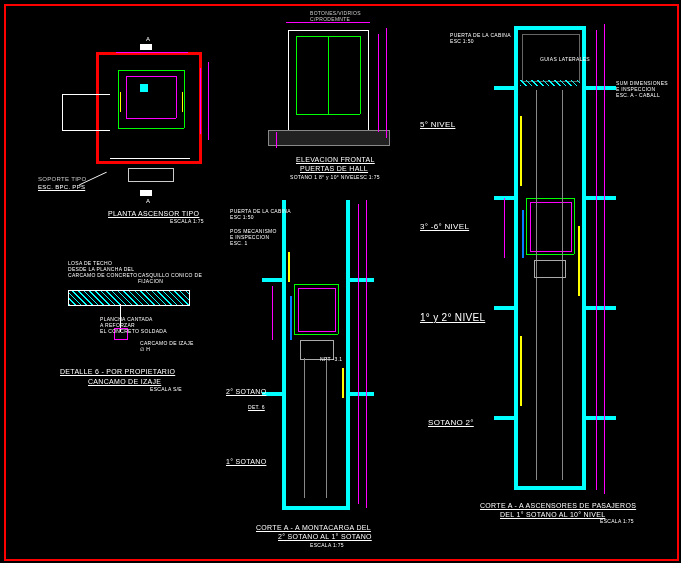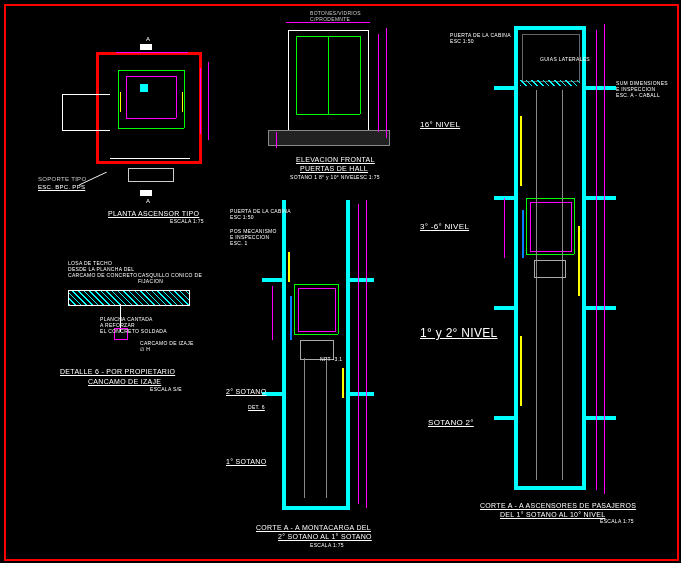--- a/index.html
+++ b/index.html
@@ -168,23 +168,23 @@
   <div class="mag-line" style="left:530px;top:202px;width:40px;height:48px;border:1px solid #ff00ff;background:transparent"></div>
   <div class="blue-line" style="left:522px;top:210px;width:2px;height:48px"></div>
   <div class="yellow-line" style="left:520px;top:116px;width:2px;height:70px"></div>
   <div class="yellow-line" style="left:578px;top:226px;width:2px;height:70px"></div>
   <div class="yellow-line" style="left:520px;top:336px;width:2px;height:70px"></div>
 
   <div class="gray-line" style="left:536px;top:90px;width:1px;height:390px"></div>
   <div class="gray-line" style="left:562px;top:90px;width:1px;height:390px"></div>
   <div style="position:absolute;left:534px;top:260px;width:30px;height:16px;border:1px solid #aaa"></div>
 
-  <div class="cad title" style="left:420px;top:120px;font-size:8px">16° NIVEL</div>
+  <div class="cad title" style="left:420px;top:120px;font-size:8px">5° NIVEL</div>
   <div class="cad title" style="left:420px;top:222px;font-size:8px">3° -6° NIVEL</div>
-  <div class="cad title" style="left:420px;top:326px;font-size:12px">1° y 2° NIVEL</div>
+  <div class="cad title" style="left:420px;top:312px;font-size:10px">1° y 2° NIVEL</div>
   <div class="cad title" style="left:428px;top:418px;font-size:8px">SOTANO 2°</div>
 
   <div class="cad" style="left:450px;top:32px;font-size:5px">PUERTA DE LA CABINA</div>
   <div class="cad" style="left:450px;top:38px;font-size:5px">ESC 1:50</div>
   <div class="cad" style="left:540px;top:56px;font-size:5px">GUIAS LATERALES</div>
   <div class="cad" style="left:616px;top:80px;font-size:5px">SUM DIMENSIONES</div>
   <div class="cad" style="left:616px;top:86px;font-size:5px">E INSPECCION</div>
   <div class="cad" style="left:616px;top:92px;font-size:5px">ESC. A - CABALL</div>
 
   <div class="mag-line" style="left:596px;top:30px;width:1px;height:460px"></div>

